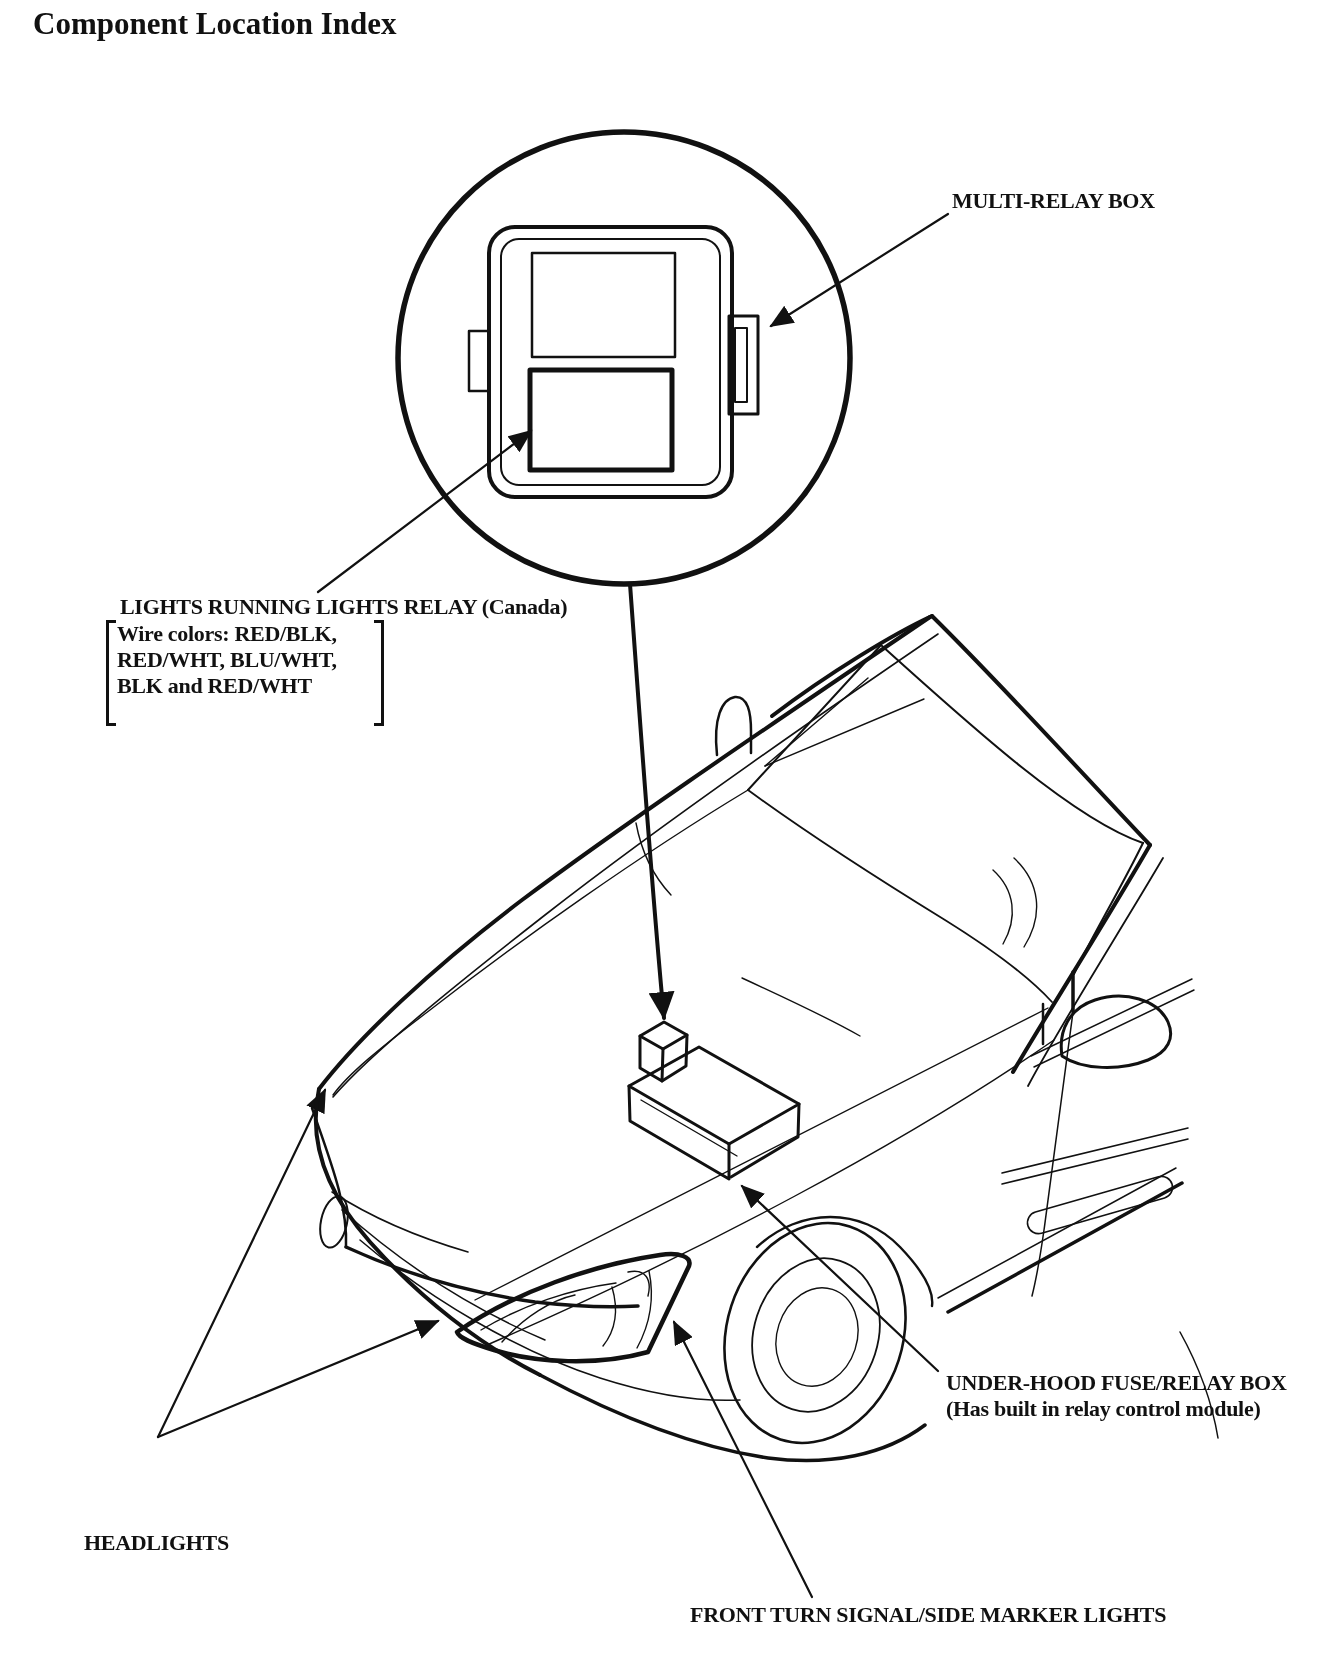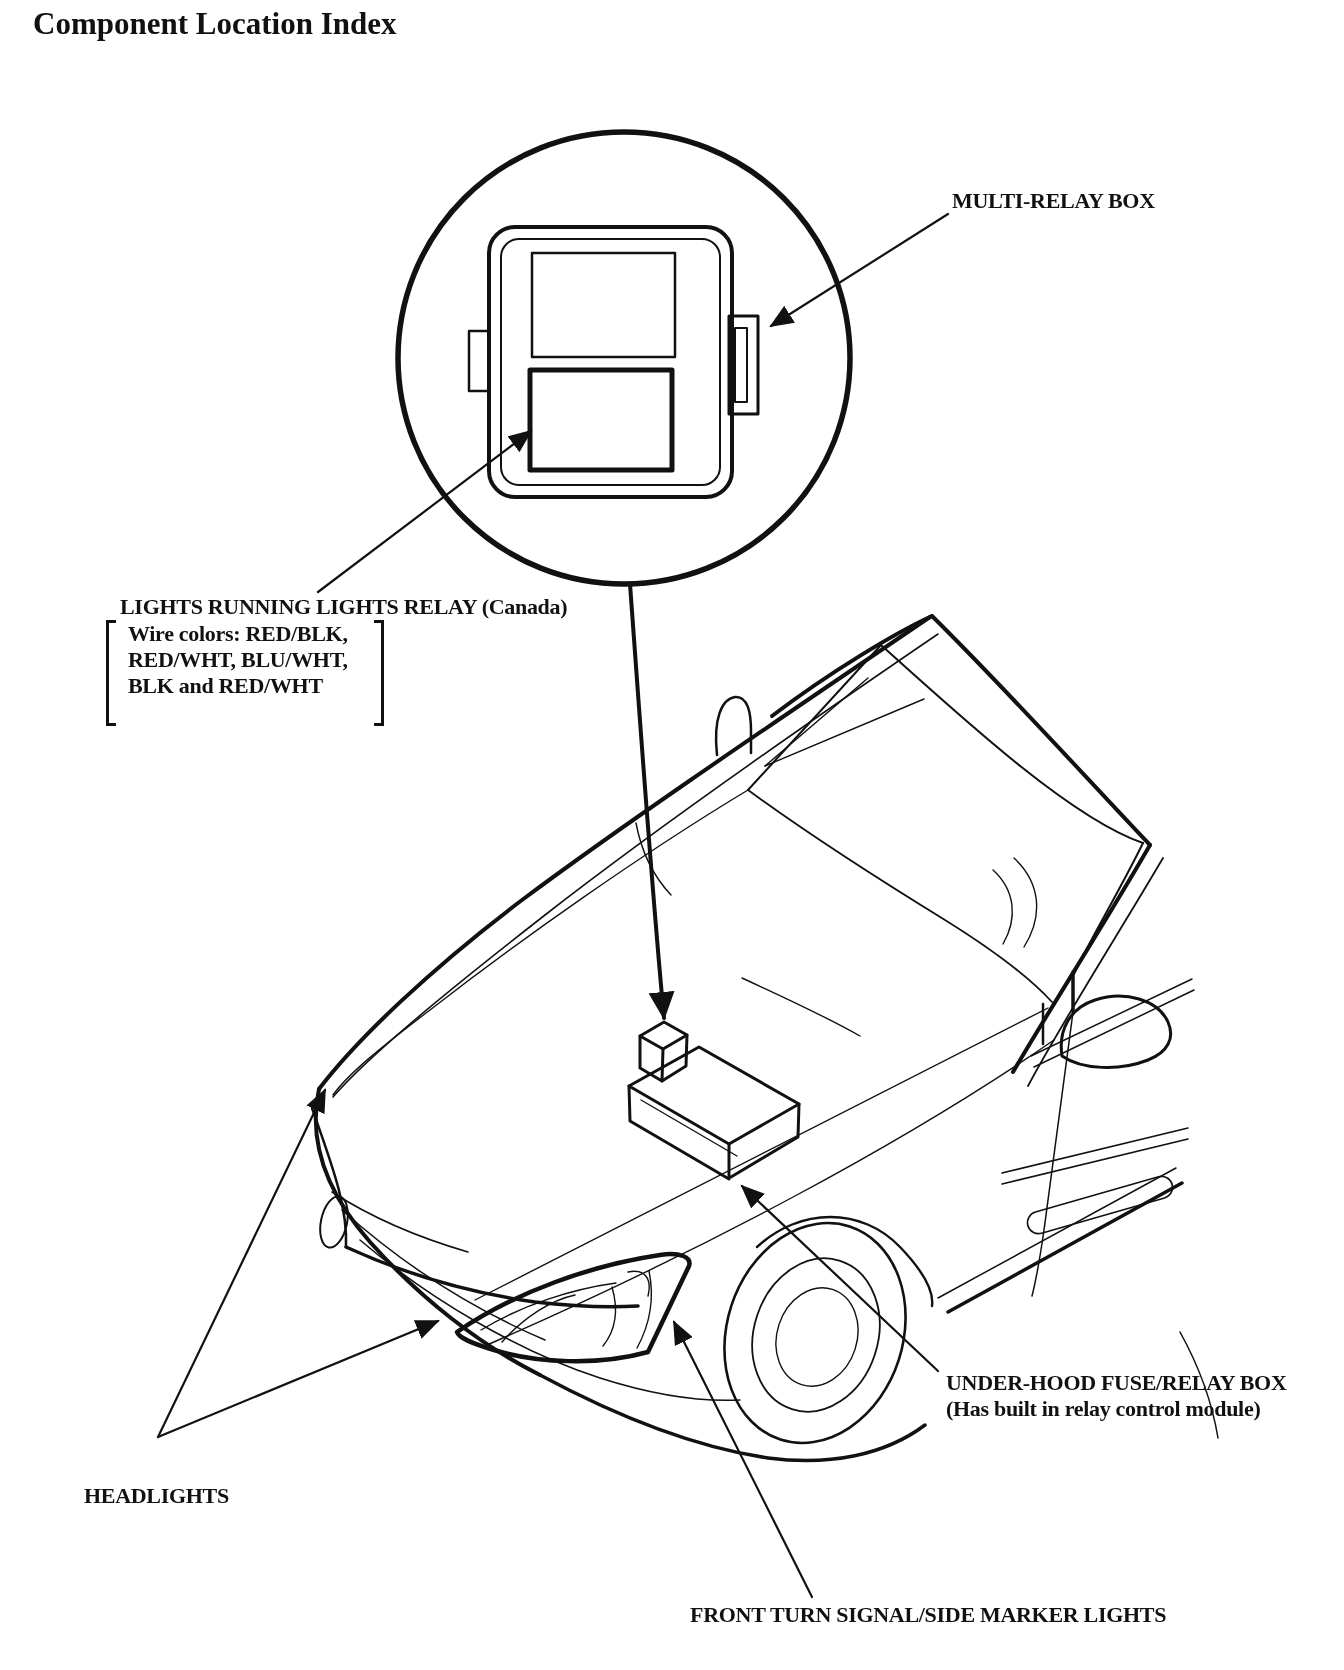--- a/index.html
+++ b/index.html
@@ -159,27 +159,27 @@
     </g>
   </svg>
 
   <div class="callout" style="left:952px; top:188px;text-align:right;">MULTI-RELAY BOX</div>
 
   <div class="callout" style="left:120px; top:594px;">LIGHTS RUNNING LIGHTS RELAY (Canada)</div>
 
   <div class="bracket left" style="left:106px; top:620px;"></div>
   <div class="bracket right" style="left:374px; top:620px;"></div>
 
-  <div class="callout" style="left:128px; top:621px;">
+  <div class="callout" style="left:117px; top:621px;">
     <div>Wire colors: RED/BLK,</div>
     <div>RED/WHT, BLU/WHT,</div>
     <div>BLK and RED/WHT</div>
   </div>
 
-  <div class="callout" style="left:84px; top:1483px;">HEADLIGHTS</div>
+  <div class="callout" style="left:84px; top:1530px;">HEADLIGHTS</div>
 
   <div class="callout" style="left:946px; top:1370px;">
     <div>UNDER-HOOD FUSE/RELAY BOX</div>
     <div>(Has built in relay control module)</div>
   </div>
 
   <div class="callout" style="left:690px; top:1602px;">FRONT TURN SIGNAL/SIDE MARKER LIGHTS</div>
 
 </div>
 

